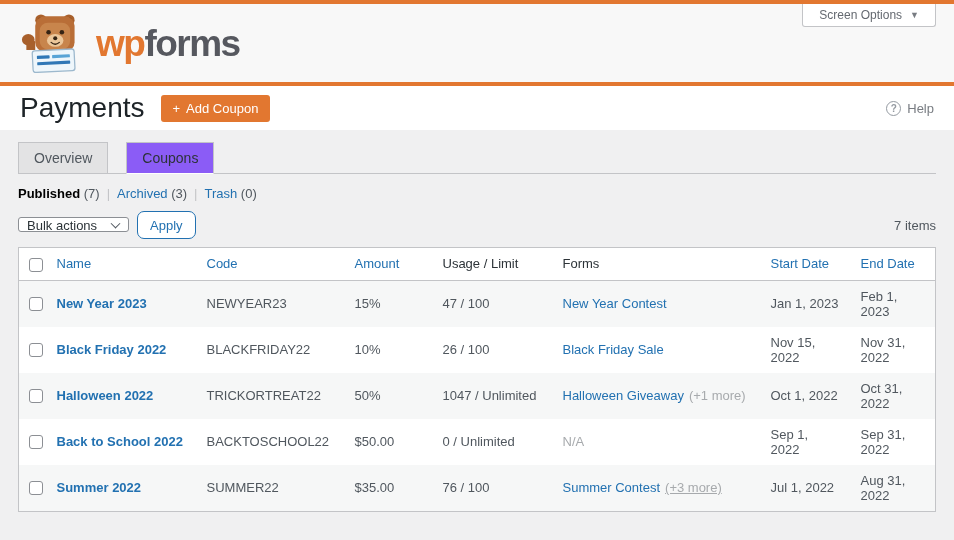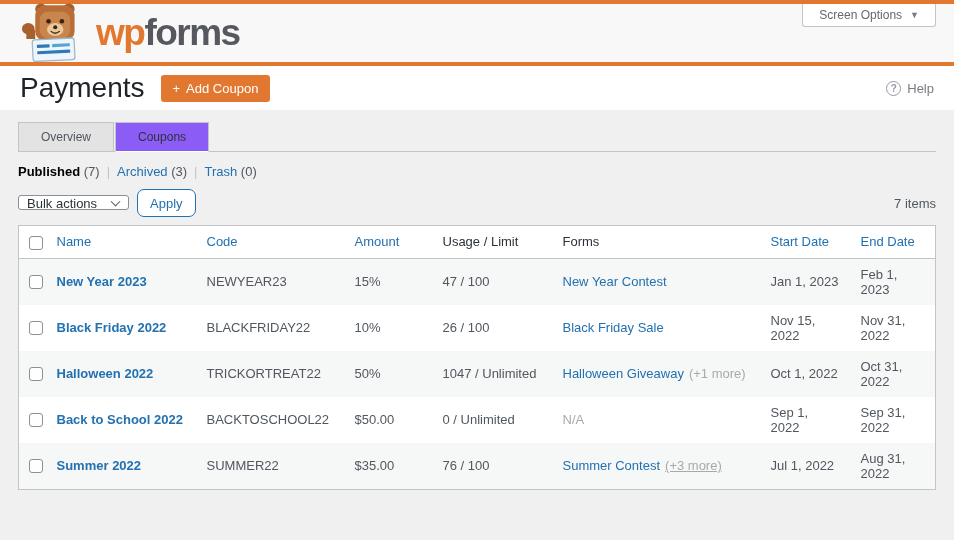--- a/index.html
+++ b/index.html
@@ -8,22 +8,22 @@
 
   
   .topbar { height:4px; background:#e27730; }
   .screen-options { position:absolute; top:4px; right:18px; background:#fff;
     border:1px solid #c3c4c7; border-top:none; border-radius:0 0 3px 3px;
     padding:4px 16px; font-size:12px; color:#646970; display:inline-flex;
     align-items:center; gap:8px; cursor:pointer;text-align:center; }
   .so-arrow { font-size:9px; color:#787c82; line-height:1; }
 
   
-  .brand-header { height:62px; background:#f8f8f8; border-bottom:4px solid #e27730;
-    display:flex; align-items:flex-end; padding-left:20px; }
+  .brand-header { height:82px; background:#f8f8f8; border-bottom:4px solid #e27730;
+    display:flex; align-items:center; padding-left:20px; }
   .logo-wrap { display:flex; align-items:center; gap:10px; }
   .wordmark { font-size:37px; font-weight:bold; letter-spacing:-1.5px; line-height:1; }
   .wordmark .wm-wp { color:#e27730; }
   .wordmark .wm-forms { color:#56585f; }
 
   
   .page-head { background:#fff; padding:9px 20px; display:flex; align-items:center; height:44px; }
   .page-title { font-size:28px; font-weight:400; color:#1d2327; }
   .add-coupon-btn { margin-left:16px; background:#e27730; color:#fff; border:none;
     border-radius:3px; padding:6px 12px; font-size:13px; cursor:pointer;
@@ -31,23 +31,23 @@
   .spacer { flex:1; }
   .help-link { color:#787c82; display:inline-flex; align-items:center; gap:6px;
     text-decoration:none; font-size:13px; cursor:pointer; }
   .help-icon { width:15px; height:15px; border:1.5px solid #949aa1; border-radius:50%;
     display:inline-flex; align-items:center; justify-content:center; font-size:10px;
     font-weight:bold; color:#949aa1; }
 
   
   .content { padding:0 18px; }
   .tab-bar { margin-top:12px; border-bottom:1px solid #c3c4c7; padding-left:0; }
-  .nav-tab { display:inline-block; padding:7px 22px; margin-right:1px; margin-bottom:-1px;
+  .nav-tab { display:inline-block; padding:7px 15px; margin-right:18px; margin-bottom:-1px;
     border:1px solid #c3c4c7; background:#e3e3e4; color:#50575e; text-decoration:none;
-    font-size:12px; cursor:pointer; }
+    font-size:14px; cursor:pointer; }
   .nav-tab-active { background:#8b5cf6; color:#2c3338; border-bottom-color:#fff; }
 
   .subsubsub { margin:12px 0 8px; font-size:13px; }
   .filter-link { text-decoration:none; cursor:pointer; }
   .filter-link .fl-label { color:#2271b1; }
   .filter-link.current .fl-label { color:#000; font-weight:bold; }
   .fl-count { color:#50575e; }
   .sep { color:#c3c4c7; margin:0 7px; }
 
   .tablenav { display:flex; align-items:center; gap:8px; margin:10px 0 8px; }

